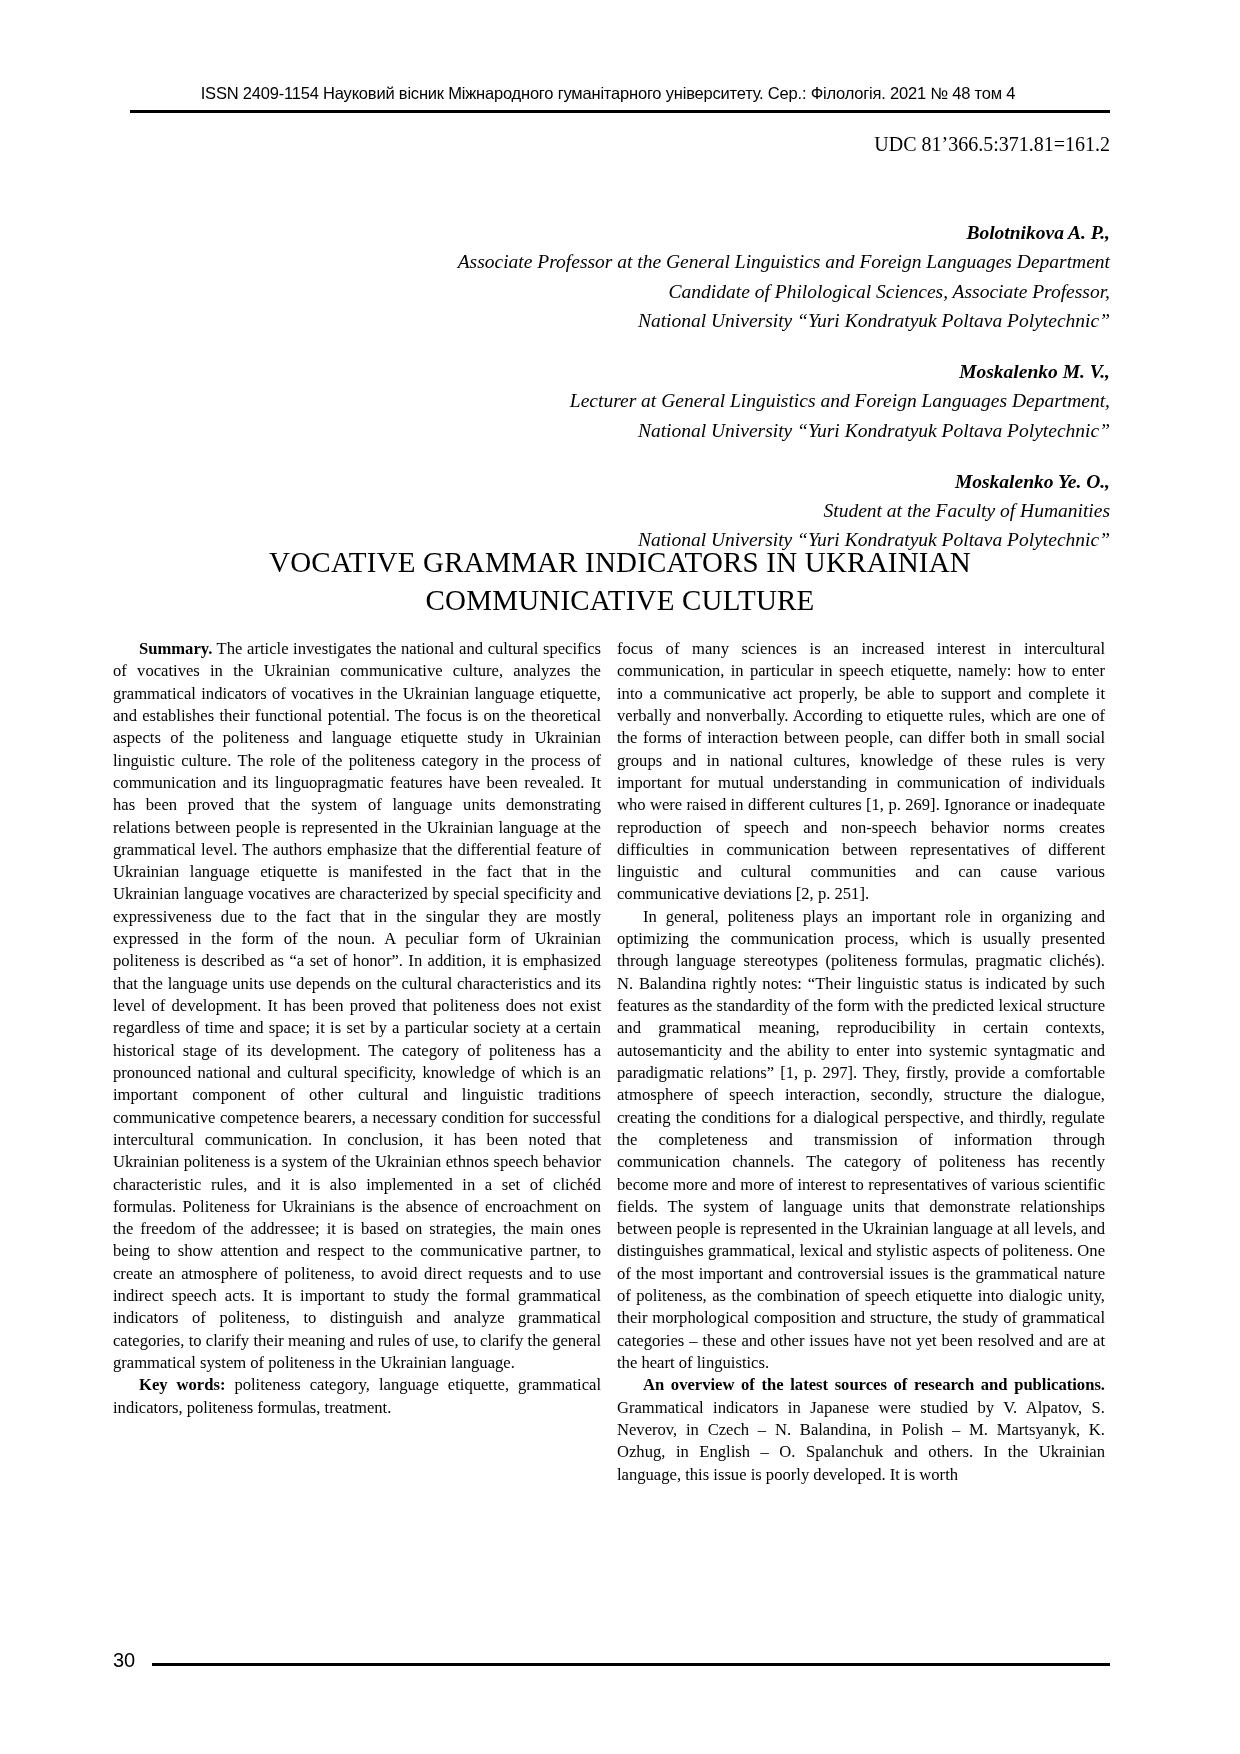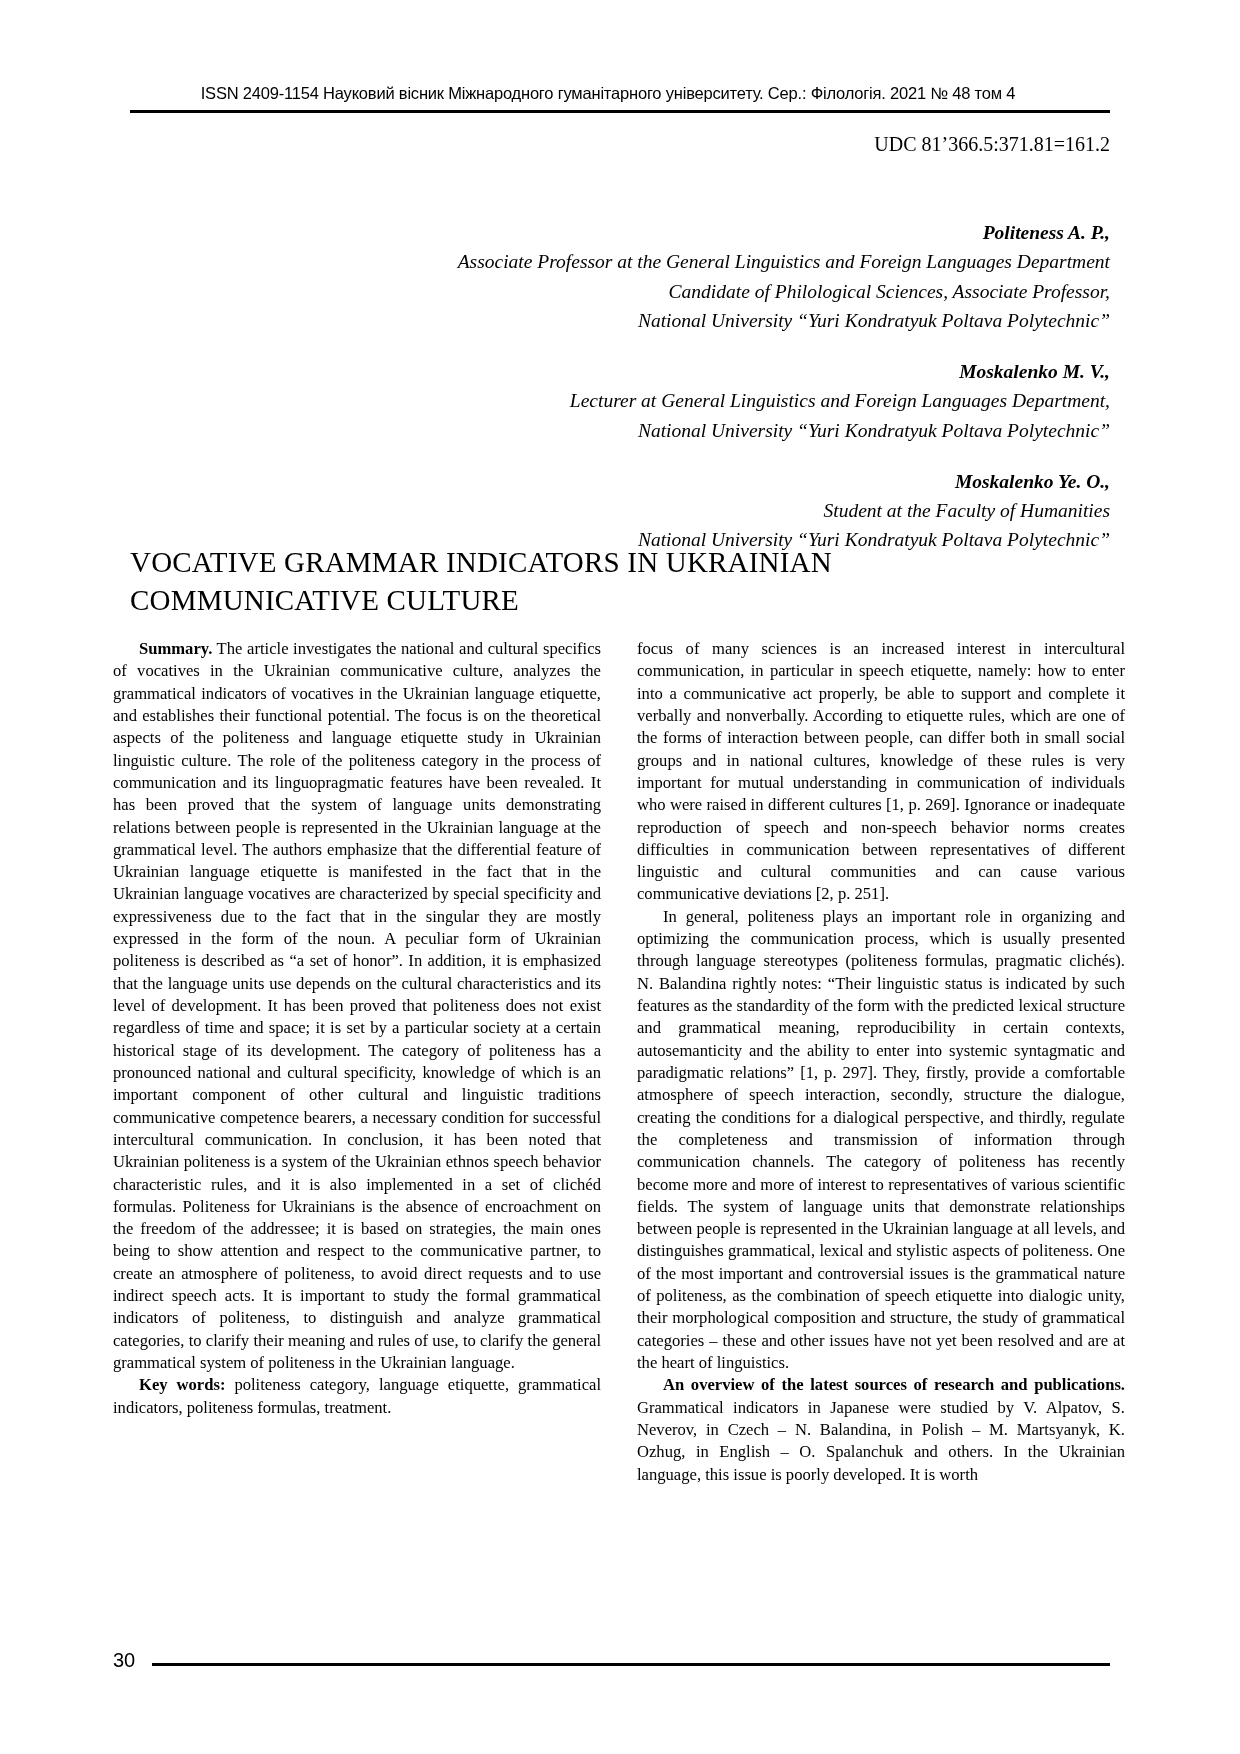--- a/index.html
+++ b/index.html
@@ -72,34 +72,35 @@
     display: block;
   }
   .author-line { display: block; }
 
   
   .title {
     position: absolute;
     top: 543px;
     left: 130px;
     width: 980px;
+    text-align: center;
     font-size: 29px;
     line-height: 1.32;
     letter-spacing: 0.2px;
   }
 
   
   .columns {
     position: absolute;
     top: 638px;
     left: 113px;
     width: 1014px;
     height: 960px;
     display: flex;
-    gap: 36px;
+    gap: 16px;
   }
   .col {
     width: 488px;
     font-size: 16.6px;
     line-height: 1.345;
     text-align: justify;
     text-justify: inter-word;
     hyphens: auto;
   }
   .col p {
@@ -138,21 +139,21 @@
 
   <div class="running-head">ISSN 2409-1154 Науковий вісник Міжнародного гуманітарного університету. Сер.: Філологія. 2021 № 48 том 4</div>
   <div class="rule-top"></div>
 
   <div class="udc-block">
     <div>UDC 81’366.5:371.81=161.2</div>
   </div>
 
   <div class="authors">
     <div class="author-group">
-      <span class="author-name">Politeness A. P.,</span>
+      <span class="author-name">Bolotnikova A. P.,</span>
       <span class="author-line">Associate Professor at the General Linguistics and Foreign Languages Department</span>
       <span class="author-line">Candidate of Philological Sciences, Associate Professor,</span>
       <span class="author-line">National University “Yuri Kondratyuk Poltava Polytechnic”</span>
     </div>
     <div class="author-group">
       <span class="author-name">Moskalenko M. V.,</span>
       <span class="author-line">Lecturer at General Linguistics and Foreign Languages Department,</span>
       <span class="author-line">National University “Yuri Kondratyuk Poltava Polytechnic”</span>
     </div>
     <div class="author-group">

